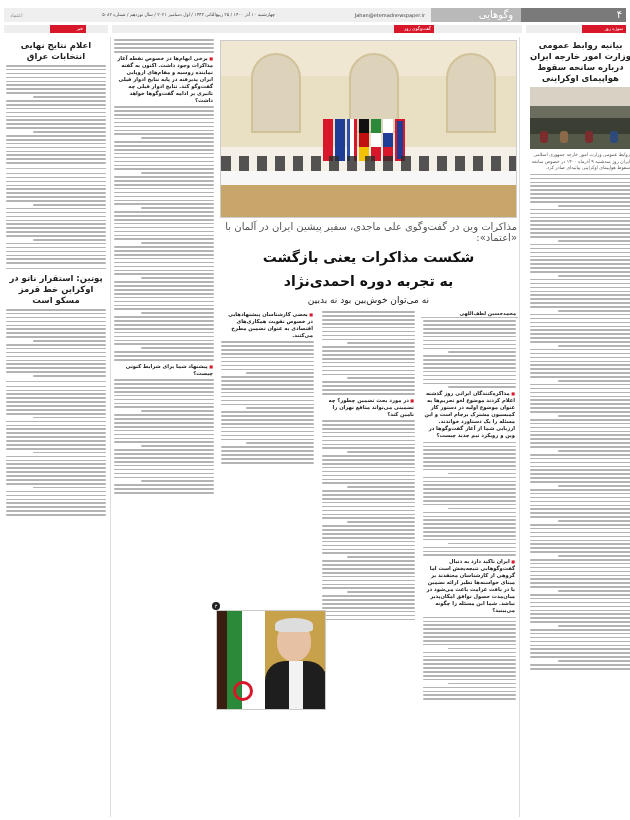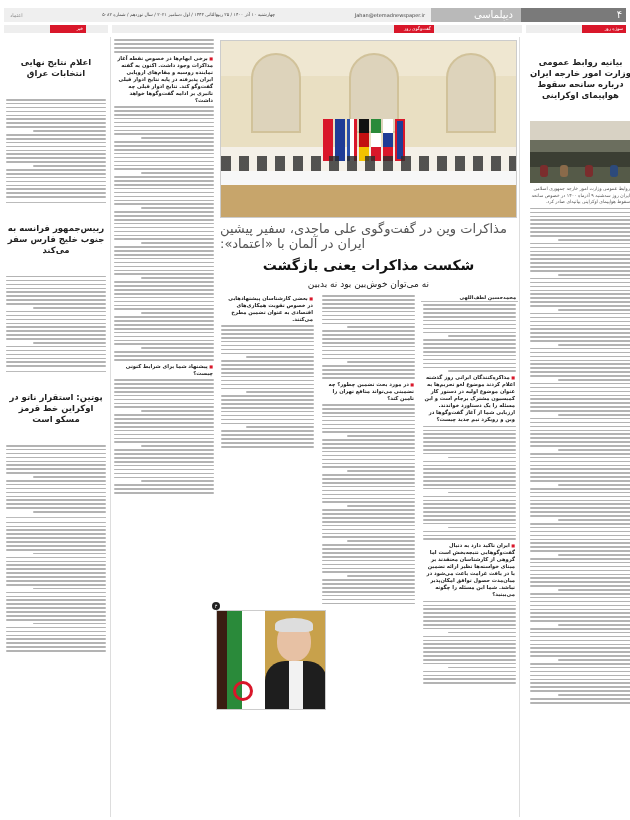--- a/index.html
+++ b/index.html
@@ -16,39 +16,39 @@
   .labels { position: absolute; left: 4px; top: 25px; width: 622px; height: 8px; }
   .lbl-bg { position: absolute; top: 0; height: 8px; background: #eee; }
   .lbl { position: absolute; top: 0; height: 8px; background: #d9172a; color: #fff; font-size: 4.5px; line-height: 8px; padding: 0 3px; direction: rtl; }
 
   .col { position: absolute; direction: rtl; }
   .col-right { left: 528px; top: 37px; width: 105px; }
   .col-left  { left: 4px;  top: 37px; width: 104px; }
   .col-mid   { left: 112px; top: 37px; width: 104px; }
   .col-main  { left: 216px; top: 37px; width: 305px; }
 
-  .head { font-weight: bold; text-align: center; color: #222; font-size: 8.5px; line-height: 11px; margin: 20px 2px; }
+  .head { font-weight: bold; text-align: center; color: #222; font-size: 8.5px; line-height: 11px; margin: 3px 2px; }
   .body-lines { display: block; }
   .line { height: 1.6px; background: #9a9a9a; margin: 2.3px 2px; border-radius: 1px; opacity: .75; }
   .line.short { width: 70%; margin-right: 2px; margin-left: auto; }
   .sep { height: 1px; background: #bbb; margin: 4px 2px; }
   .bullet-q { font-size: 5.2px; line-height: 7px; font-weight: bold; color: #222; margin: 2px 3px; }
   .bullet-q::before { content: "■ "; color: #d9172a; font-size: 4px; }
   .small { font-size: 4.6px; line-height: 6.5px; color: #555; margin: 2px 3px; }
 
   .photo-crash { height: 62px; margin: 3px 2px; background: linear-gradient(#d8d2c4 0 30%, #6b6e5e 30% 50%, #3b3e33 50% 75%, #555a48 75%); position: relative; overflow: hidden; }
   .photo-crash span { position: absolute; bottom: 6px; width: 8px; height: 12px; background: #7b2d2d; border-radius: 3px; }
 
   .photo-meeting { height: 178px; margin: 3px 4px; background: linear-gradient(#efe7d1 0 20%, #e9dfc2 20% 60%, #f4f0e8 60% 80%, #c7a56b 80%); position: relative; overflow: hidden; border: 1px solid #ccc; }
   .arch { position: absolute; top: 12px; width: 50px; height: 80px; border-radius: 25px 25px 0 0; background: #ddd3bb; border: 2px solid #d1c29a; }
   .flag { position: absolute; top: 78px; width: 10px; height: 42px; }
   .table-strip { position: absolute; left: 0; right: 0; top: 130px; height: 14px; background: #f7f7f7; }
   .people { position: absolute; left: 0; right: 0; top: 115px; height: 16px; background: repeating-linear-gradient(90deg, #2b2b2b 0 10px, transparent 10px 18px); opacity: .8; }
 
-  .kicker { font-size: 13px; color: #555; text-align: left; margin: 2px 4px; }
+  .kicker { font-size: 10px; color: #555; text-align: right; margin: 2px 4px; }
   .headline { font-size: 14px; font-weight: 900; text-align: center; line-height: 24px; color: #111; }
   .subhead { font-size: 9px; font-weight: normal; text-align: center; margin: 2px 0 4px; }
 
   .main-body { display: flex; gap: 4px; padding: 0 3px; }
   .main-body .sub { flex: 1; }
   .author { font-size: 5px; font-weight: bold; border-bottom: 1px solid #bbb; padding: 1px 2px; }
 
   .portrait { position: absolute; left: 216px; top: 610px; width: 110px; height: 100px; background: linear-gradient(90deg, #3a1e12 0 10%, #c8a14b 10% 100%); overflow: hidden; border: 1px solid #ccc; }
   .portrait .flag-ir { position: absolute; left: 10px; top: 0; width: 38px; height: 100px; background: linear-gradient(90deg, #2a8a3a 0 40%, #fff 40% 100%); }
   .portrait .emblem { position: absolute; left: 16px; top: 70px; width: 20px; height: 20px; border: 3px solid #d9172a; border-radius: 50%; }
@@ -59,21 +59,21 @@
   .portrait .shirt { position: absolute; left: 24px; top: 45px; width: 14px; height: 50px; background: #f2f2f2; }
 
   .icon-badge { position: absolute; left: 212px; top: 602px; width: 8px; height: 8px; border-radius: 50%; background: #222; color: #fff; font-size: 5px; text-align: center; line-height: 8px; }
   .vrule { position: absolute; width: 1px; background: #ddd; top: 37px; height: 780px; }
 </style>
 </head>
 <body>
 
 <div class="topbar">
   <div class="page-num">۴</div>
-  <div class="section">دیپلماسی</div>
+  <div class="section">وگوهایی</div>
   <div class="meta">
     <span class="email">Jahan@etemadnewspaper.ir</span>
     <span>چهارشنبه ۱۰ آذر ۱۴۰۰ / ۲۵ ربیع‌الثانی ۱۴۴۳ / اول دسامبر ۲۰۲۱ / سال نوزدهم / شماره ۵۰۸۲</span>
     <span class="logo">اعتماد</span>
   </div>
 </div>
 
 <div class="labels">
   <div class="lbl-bg" style="left:0;width:104px"></div>
   <div class="lbl-bg" style="left:108px;width:410px"></div>
@@ -237,20 +237,21 @@
     <div class="flag" style="left:126px;background:linear-gradient(90deg,#2b4fa8 0 33%,#fff 33% 66%,#d9172a 66%)"></div>
     <div class="flag" style="left:138px;background:linear-gradient(#111 0 33%,#c21010 33% 66%,#f2c200 66%)"></div>
     <div class="flag" style="left:150px;background:linear-gradient(#2a8a3a 0 33%,#fff 33% 66%,#d9172a 66%)"></div>
     <div class="flag" style="left:162px;background:linear-gradient(#fff 0 33%,#1f3c96 33% 66%,#d9172a 66%)"></div>
     <div class="flag" style="left:174px;background:#1f3c96;border:2px solid #d9172a"></div>
     <div class="people"></div>
     <div class="table-strip"></div>
   </div>
   <div class="kicker">مذاکرات وین در گفت‌وگوی علی ماجدی، سفیر پیشین ایران در آلمان با «اعتماد»:</div>
   <div class="headline">شکست مذاکرات یعنی بازگشت</div>
+  <div class="headline">به تجربه دوره احمدی‌نژاد</div>
   <div class="subhead">نه می‌توان خوش‌بین بود نه بدبین</div>
   <div class="main-body">
     <div class="sub">
       <div class="author">محمدحسین لطف‌اللهی</div>
       <div class="body-lines" id="m1a">
           <div class="line"></div>
           <div class="line"></div>
           <div class="line"></div>
           <div class="line"></div>
           <div class="line"></div>
@@ -595,21 +596,20 @@
       <div class="line"></div>
       <div class="line"></div>
       <div class="line"></div>
       <div class="line"></div>
       <div class="line"></div>
       <div class="line"></div>
       <div class="line"></div>
       <div class="line"></div>
     </div>
   <div class="sep"></div>
-  <div class="head">رییس‌جمهور فرانسه به جنوب خلیج فارس سفر می‌کند</div>
   <div class="body-lines" id="l2">
       <div class="line"></div>
       <div class="line"></div>
       <div class="line"></div>
       <div class="line"></div>
       <div class="line"></div>
       <div class="line"></div>
       <div class="line"></div>
       <div class="line"></div>
       <div class="line short"></div>

